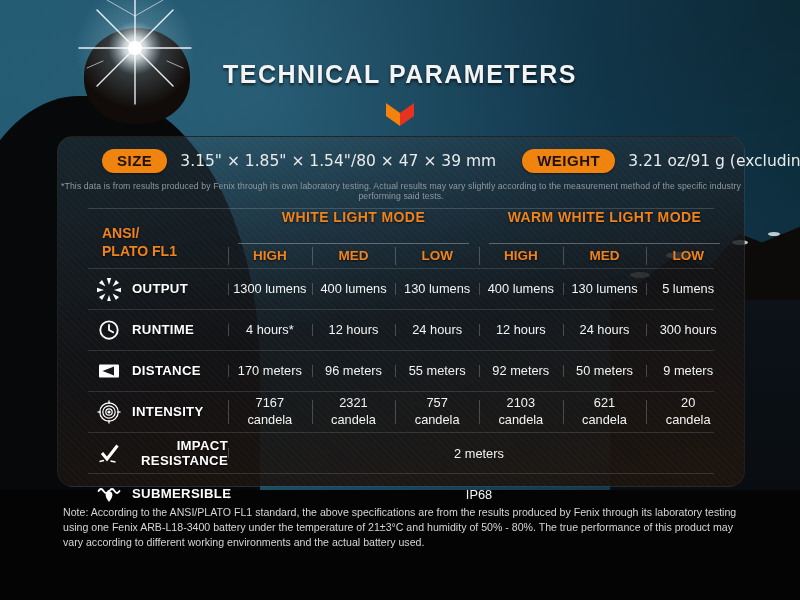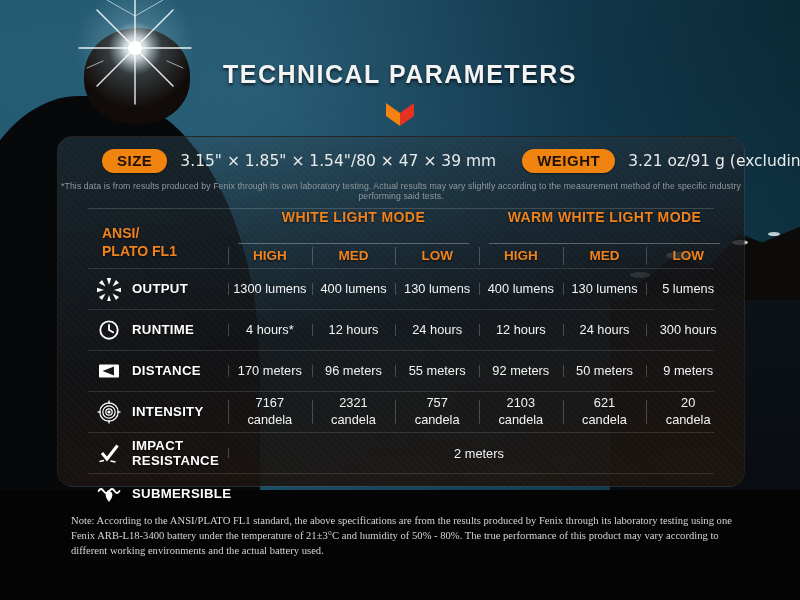--- a/index.html
+++ b/index.html
@@ -56,33 +56,33 @@
   .group{grid-column:span 3;text-align:center;color:#f0821c;font-weight:bold;font-size:14px;
        letter-spacing:.4px;text-shadow:0 1px 2px rgba(0,0,0,.7);align-self:center;
        border-bottom:1px solid rgba(255,255,255,0.30);padding-bottom:5px;margin:0 10px;}
   .level{text-align:center;color:#f0821c;font-weight:bold;font-size:13.5px;
        text-shadow:0 1px 2px rgba(0,0,0,.7);position:relative;height:24px;line-height:24px;}
   .vsep::before{content:"";position:absolute;left:0;top:14%;height:72%;width:1px;
        background:rgba(255,255,255,0.22);}
   .rowline{height:1px;background:rgba(255,255,255,0.13);margin:0 16px;}
   .trow .label{display:flex;align-items:center;gap:10px;padding-left:24px;color:#fff;
        font-weight:bold;font-size:13.2px;letter-spacing:.3px;line-height:1.15;
-       text-shadow:0 1px 2px rgba(0,0,0,.7);}
+       text-shadow:0 1px 2px rgba(0,0,0,.7);text-align:right;}
   .trow .cell{text-align:center;color:#f2f3f3;font-size:12.8px;position:relative;
        white-space:pre-line;line-height:1.3;align-self:center;}
   .trow .cell-span{grid-column:2/8;text-align:center;color:#f2f3f3;font-size:12.8px;position:relative;}
   .h42{min-height:42px;} .h41{min-height:41px;} .h39{min-height:39px;}
   .h33{min-height:33px;} .h32{min-height:32px;}
   .trow{min-height:40px;}
   .icon{flex:0 0 auto;display:flex;align-items:center;justify-content:center;width:26px;}
 
   
   .notes{position:absolute;left:55px;top:497px;width:706px;color:#d3d6d7;font-size:10.6px;
        line-height:1.42;}
-  .notes p{margin:16px;font-family:Liberation Serif, serif;}
+  .notes p{margin:8px;}
   .notes .p2{margin-top:2px;}
 </style>
 </head>
 <body>
 
 <div class="sky"></div>
 <div class="sky-vignette"></div>
 <div class="person-torso"></div>
 <div class="person-head"></div>
 <div class="lamp">
@@ -280,20 +280,21 @@
       <div class="label">
         <span class="icon">
           <svg width="24" height="24" viewBox="0 0 24 24">
             <path d="M1.5 9 q2.5 -4 5 0 q2.5 4 5 0" fill="none" stroke="#fff" stroke-width="1.8" stroke-linecap="round"></path>
             <path d="M12.5 9 q2.5 -4 5 0 q2.5 4 5 0" fill="none" stroke="#fff" stroke-width="1.8" stroke-linecap="round"></path>
             <path d="M12 20 c-2.4 -3.2 -3.4 -5.2 -3.4 -7.2 a3.4 3.4 0 1 1 6.8 0 c0 2 -1 4 -3.4 7.2 z" fill="#fff"></path>
           </svg>
         </span>
         <span>SUBMERSIBLE</span>
       </div>
+      <div class="cell-span vsep">IP68</div>
     </div>
 
   </div>
 </div>
 
 <div class="notes">
   <p class="p1">Note: According to the ANSI/PLATO FL1 standard, the above specifications are from the results produced by Fenix through its laboratory testing using one Fenix ARB-L18-3400 battery under the temperature of 21±3°C and humidity of 50% - 80%. The true performance of this product may vary according to different working environments and the actual battery used.</p>
 </div>
 
 </body></html>

